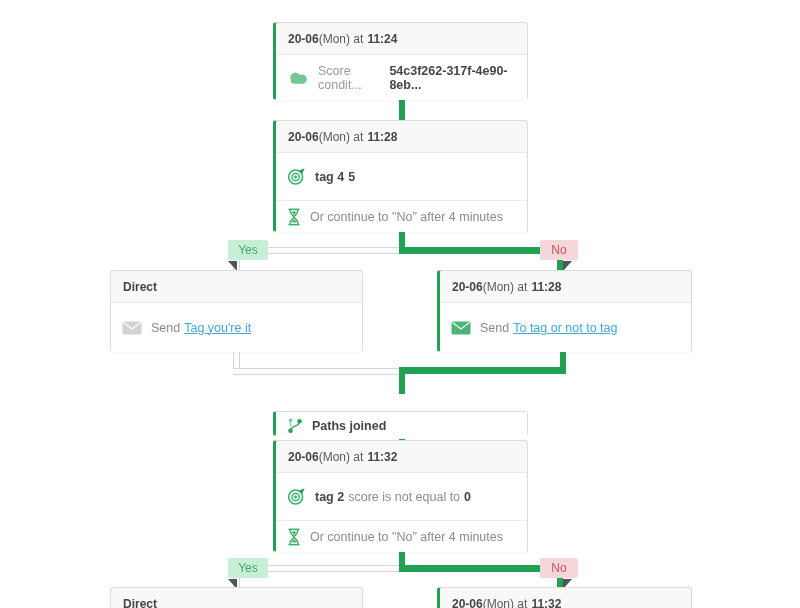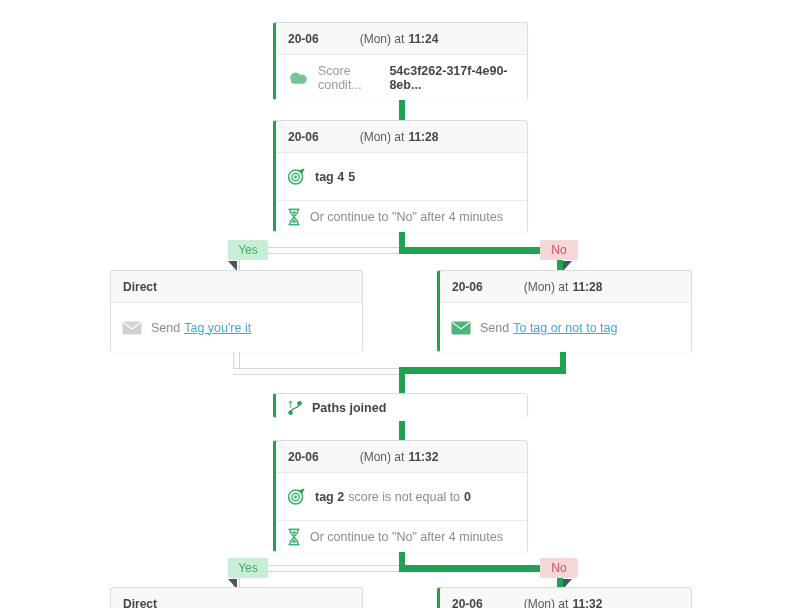--- a/index.html
+++ b/index.html
@@ -28,21 +28,21 @@
     position:absolute;z-index:4;background:#fca5a5;border:1px solid #dcdcdc;border-radius:3px;
     box-shadow:0 1px 2px rgba(0,0,0,0.04);box-sizing:border-box;
   }
   .green-edge{border-left:3px solid #21a154;}
   .node-header{
     height:31px;background:#f8f8f8;border-bottom:1px solid #e9e9e9;
     display:flex;align-items:center;padding:0 12px;font-size:12px;color:#5a5a5a;
     border-radius:2px 2px 0 0;
   }
   .b{font-weight:bold;color:#464646;}
-  .day{margin-left:41px;}
+  .day{}
   .time{margin-left:4px;}
   .node-row{
     display:flex;align-items:center;padding:0 11px;font-size:12.5px;color:#8b8b8b;
     background:#fff;
   }
   .node-row + .node-row{border-top:1px solid #ededed;}
   .icon{display:flex;align-items:center;margin-right:9px;flex:none;}
   .gap{margin-right:4px;}
   .link{color:#41a9d9;text-decoration:underline;cursor:pointer;}
   .muted{color:#9b9b9b;}
@@ -165,21 +165,21 @@
         <svg width="20" height="14" viewBox="0 0 20 14">
           <rect x="0.5" y="0.5" width="19" height="13" rx="1.5" fill="#4db478"></rect>
           <path d="M1.5 1.5 L10 8 L18.5 1.5" stroke="#fff" stroke-width="1.2" fill="none"></path>
         </svg>
       </span>
       <span class="gap">Send</span>
       <a class="link">To tag or not to tag</a>
     </div>
   </div>
 
-  <div class="node green-edge" style="left:273px;top:393px;width:255px;height:25px">
+  <div class="node green-edge" style="left:273px;top:411px;width:255px;height:25px">
     <div class="node-row" style="height:27px">
       <span class="icon">
         <svg width="16" height="17" viewBox="0 0 16 17">
           <path d="M3.5 13.5 C3.5 8.2 12.5 10.2 12.5 4.8" stroke="#2ca05a" stroke-width="1.4" fill="none"></path>
           <line x1="3.5" y1="4" x2="3.5" y2="9" stroke="#7cc79b" stroke-width="1.4"></line>
           <circle cx="3.5" cy="3.2" r="1.8" fill="#7cc79b"></circle>
           <circle cx="12.5" cy="4.2" r="2.3" fill="#2ca05a"></circle>
           <circle cx="3.5" cy="13.8" r="2.3" fill="#2ca05a"></circle>
         </svg>
       </span>

